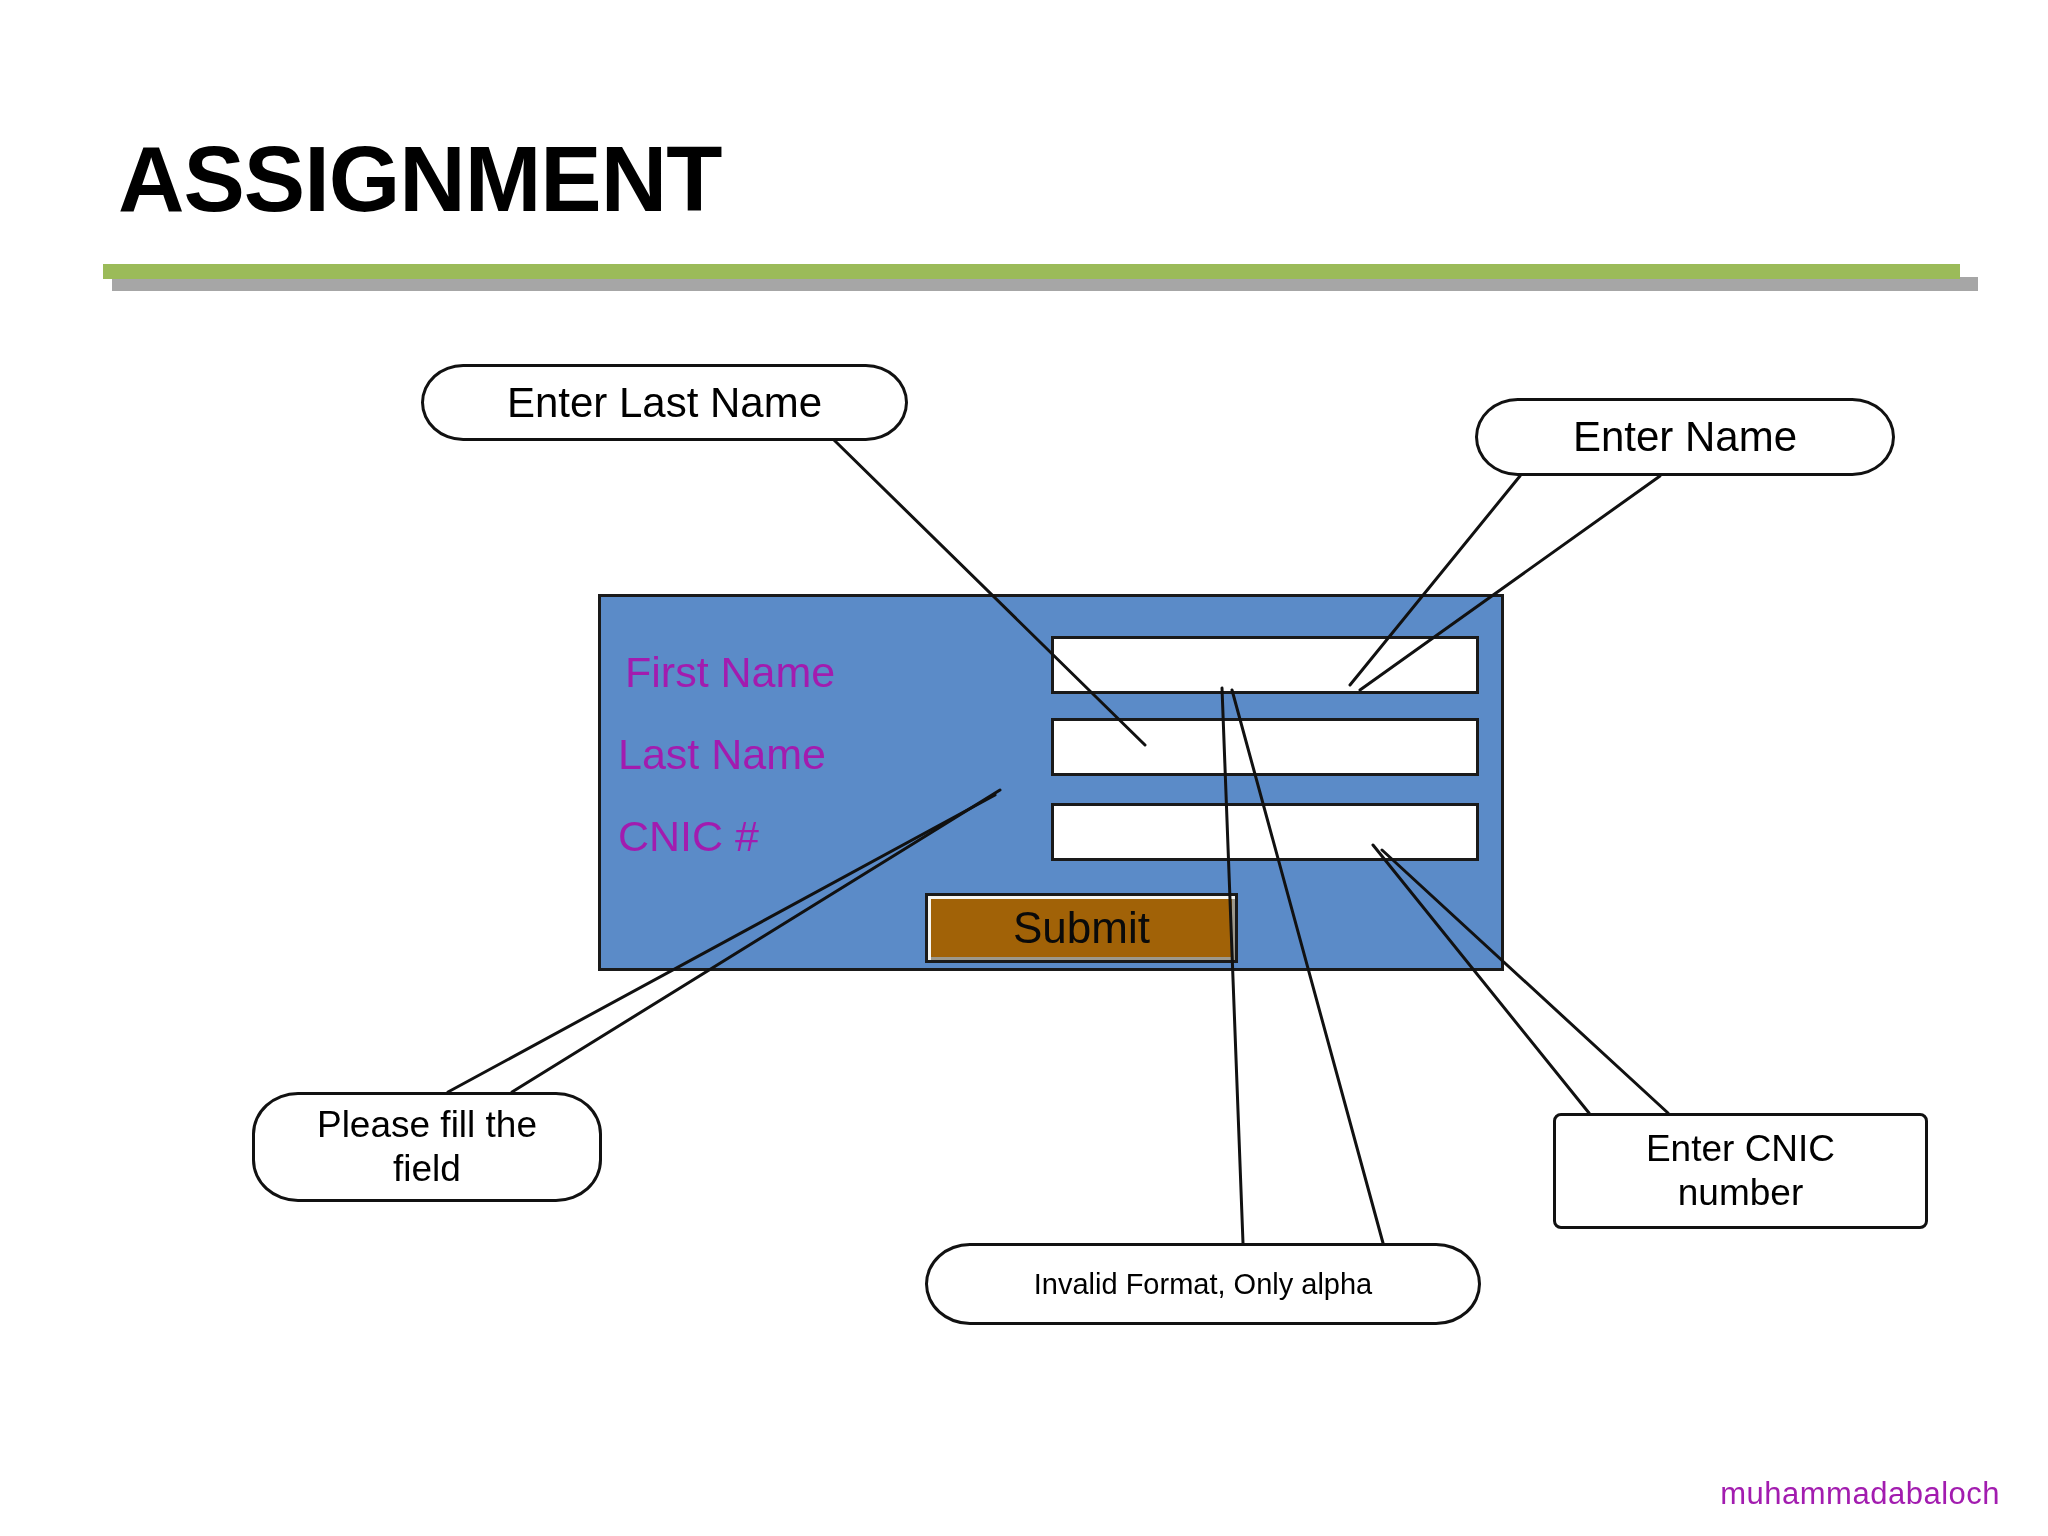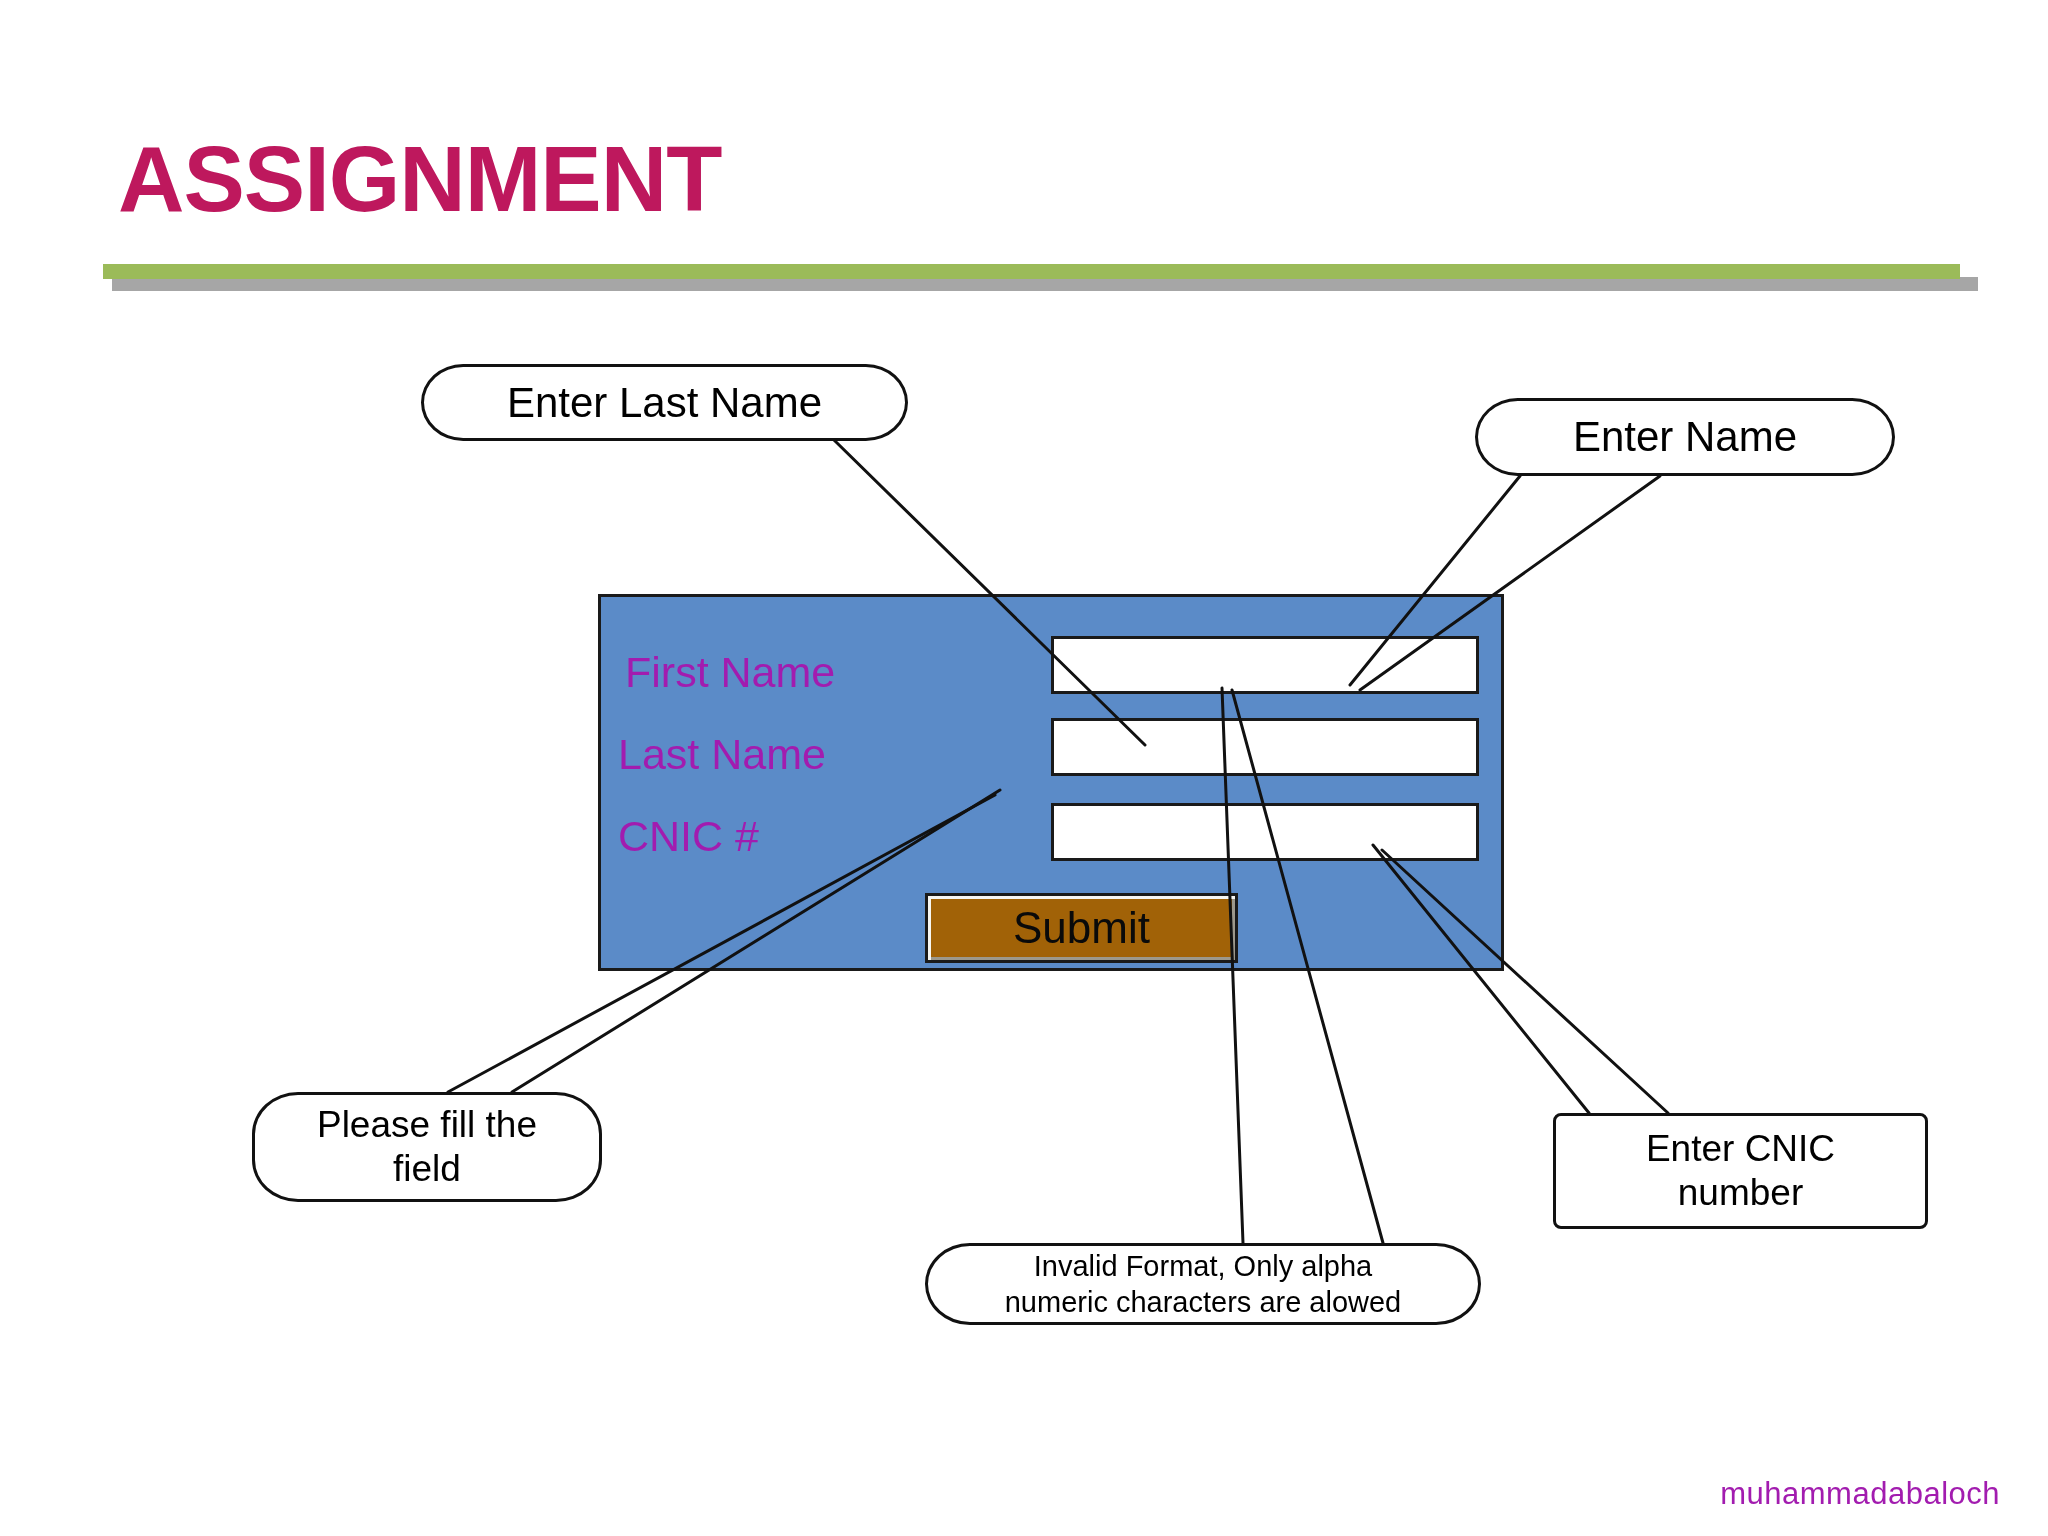--- a/index.html
+++ b/index.html
@@ -19,21 +19,21 @@
   
   #slide-title {
     position: absolute;
     left: 118px;
     top: 133px;
     font-family: "Liberation Sans", sans-serif;
     font-weight: bold;
     font-size: 92px;
     line-height: 1.0;
     letter-spacing: -1px;
-    color: #be185d;
+    color: #000000;
     white-space: nowrap;
   }
 
   
   #title-rule-shadow {
     position: absolute;
     left: 112px;
     top: 277px;
     width: 1866px;
     height: 14px;
@@ -221,17 +221,16 @@
 <div class="callout" id="callout-cnic">
   <span>
     <span>Enter CNIC</span><br>
     <span>number</span>
   </span>
 </div>
 
 <div class="callout" id="callout-invalid">
   <span>
     <span>Invalid Format, Only alpha</span><br>
-    <span>numeric characters are alowed</span>
   </span>
 </div>
 
 <div id="watermark">muhammadabaloch</div>
 
 </body></html>

